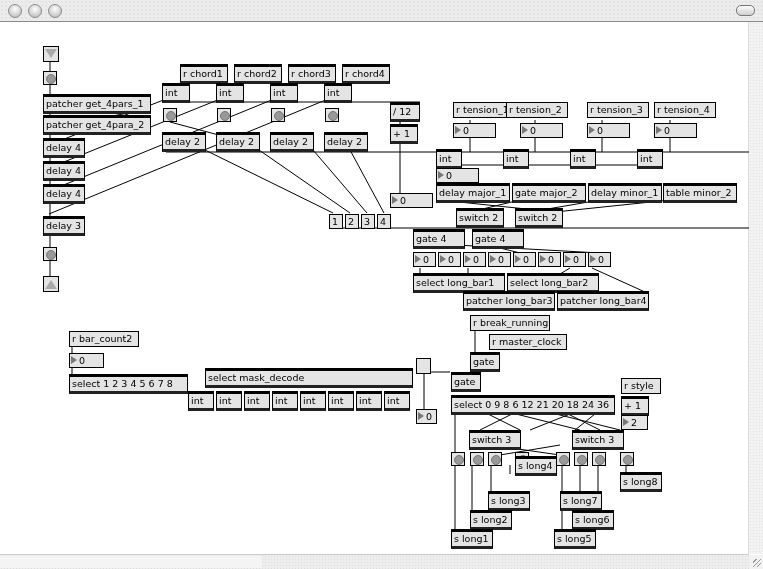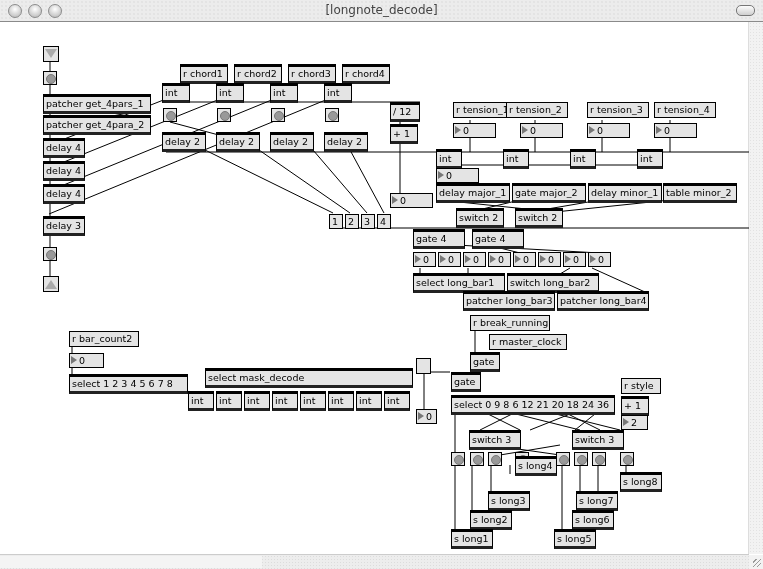--- a/index.html
+++ b/index.html
@@ -35,21 +35,20 @@
   .inlet.in::after { content:""; position:absolute; left:1px; top:2px; border-left:6px solid transparent; border-right:6px solid transparent; border-top:9px solid #aaa; }
   .inlet.out::after { content:""; position:absolute; left:1px; bottom:2px; border-left:6px solid transparent; border-right:6px solid transparent; border-bottom:9px solid #aaa; }
 </style>
 </head>
 <body>
 
 <div class="titlebar">
   <div class="tl" style="left:8px"></div>
   <div class="tl" style="left:28px"></div>
   <div class="tl" style="left:48px"></div>
-  <div class="title">[longnote_decode]</div>
   <div class="pill"></div>
 </div>
 
 <div class="canvas"></div>
 <div class="vscroll"></div>
 <div class="hscroll">
     <div class="hthumb"></div>
   </div>
 <div class="grow"></div>
 
@@ -170,21 +169,21 @@
 <div class="num" style="left:413px;top:252px;width:12px">0</div>
 <div class="num" style="left:438px;top:252px;width:12px">0</div>
 <div class="num" style="left:463px;top:252px;width:12px">0</div>
 <div class="num" style="left:488px;top:252px;width:12px">0</div>
 <div class="num" style="left:513px;top:252px;width:12px">0</div>
 <div class="num" style="left:538px;top:252px;width:12px">0</div>
 <div class="num" style="left:563px;top:252px;width:12px">0</div>
 <div class="num" style="left:588px;top:252px;width:12px">0</div>
 
 <div class="obj" style="left:413px;top:273px;width:88px">select long_bar1</div>
-<div class="obj" style="left:507px;top:273px;width:88px">switch long_bar2</div>
+<div class="obj" style="left:507px;top:273px;width:88px">select long_bar2</div>
 <div class="obj" style="left:463px;top:291px;width:88px">patcher long_bar3</div>
 <div class="obj" style="left:557px;top:291px;width:88px">patcher long_bar4</div>
 
 <div class="obj thin" style="left:69px;top:331px;width:66px">r bar_count2</div>
 <div class="num" style="left:69px;top:353px;width:24px">0</div>
 <div class="obj" style="left:69px;top:374px;width:115px">select 1 2 3 4 5 6 7 8</div>
 <div class="obj" style="left:205px;top:368px;width:204px">select mask_decode</div>
 <div class="obj" style="left:188px;top:391px;width:22px">int</div>
 <div class="obj" style="left:216px;top:391px;width:22px">int</div>
 <div class="obj" style="left:244px;top:391px;width:22px">int</div>
@@ -212,17 +211,17 @@
 <div class="bang" style="left:488px;top:452px"></div>
 <div class="bang" style="left:515px;top:452px"></div>
 <div class="bang" style="left:556px;top:452px"></div>
 <div class="bang" style="left:574px;top:452px"></div>
 <div class="bang" style="left:592px;top:452px"></div>
 <div class="bang" style="left:620px;top:452px"></div>
 
 <div class="obj" style="left:515px;top:456px;width:38px">s long4</div>
 <div class="obj" style="left:620px;top:472px;width:38px">s long8</div>
 <div class="obj" style="left:488px;top:491px;width:38px">s long3</div>
-<div class="obj" style="left:576px;top:491px;width:38px">s long7</div>
+<div class="obj" style="left:560px;top:491px;width:38px">s long7</div>
 <div class="obj" style="left:470px;top:510px;width:38px">s long2</div>
 <div class="obj" style="left:572px;top:510px;width:38px">s long6</div>
 <div class="obj" style="left:451px;top:529px;width:38px">s long1</div>
 <div class="obj" style="left:554px;top:529px;width:38px">s long5</div>
 
 </body></html>

